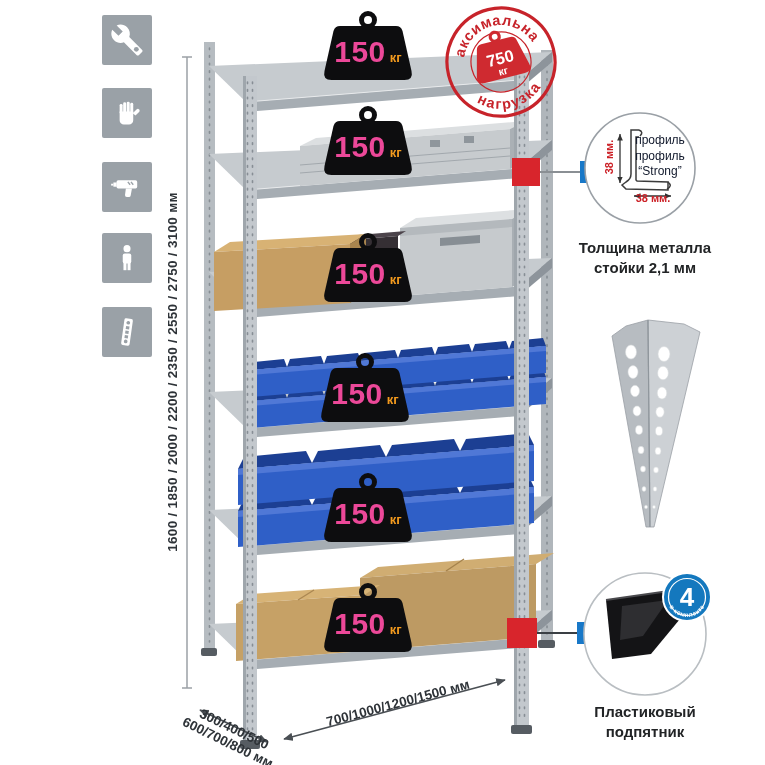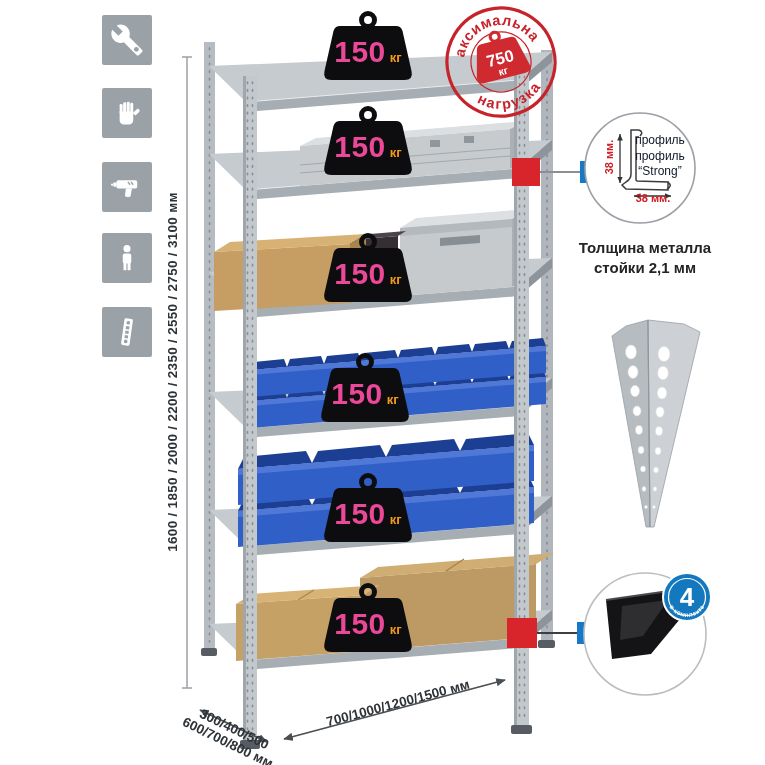--- a/index.html
+++ b/index.html
@@ -362,14 +362,18 @@
     <div>профиль</div>
     <div>“Strong”</div>
   </div>
   <div class="dim-red dim-red-v">38 мм.</div>
   <div class="dim-red dim-red-h">38 мм.</div>
 
   <div class="caption cap1">
     <div>Толщина металла</div>
     <div>стойки 2,1 мм</div>
   </div>
+  <div class="caption cap2">
+    <div>Пластиковый</div>
+    <div>подпятник</div>
+  </div>
 
 </div>
 
 </body></html>

